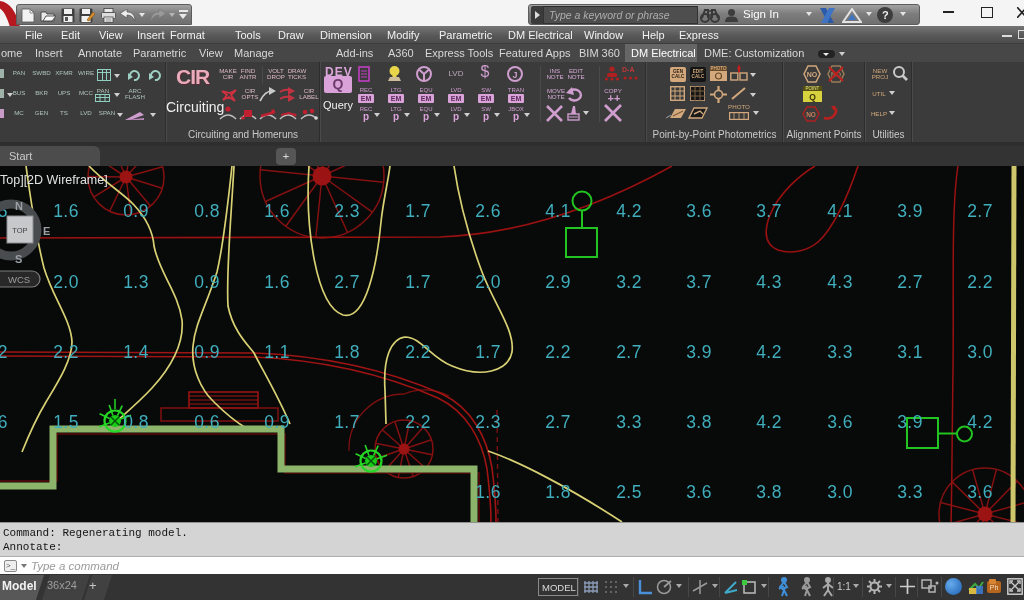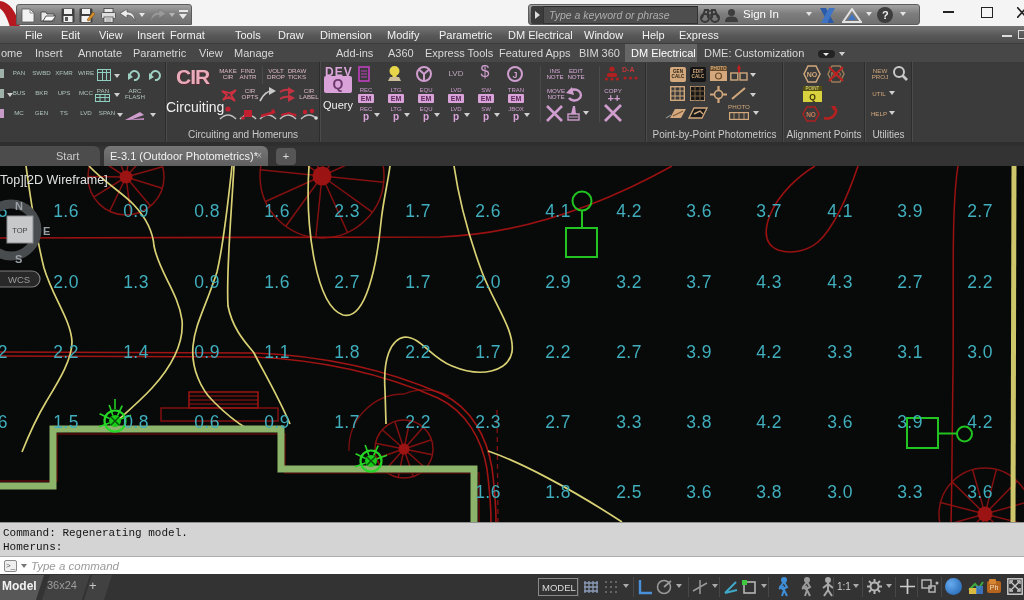--- a/index.html
+++ b/index.html
@@ -494,25 +494,21 @@
   <span class="ticon oicon" style="left:867px;top:29px;width:24px;">UTIL</span>
   <div class="dd" style="left:889px;top:29px;"></div>
   <span class="ticon oicon" style="left:867px;top:49px;width:24px;">HELP</span>
   <div class="dd" style="left:889px;top:49px;"></div>
   </div>
 </div>
 <div id="ribbon-bottom"></div>
 
 <div id="doctabs">
   <div class="dtab" style="left:0;width:100px;background:#4c4c4c;border-radius:0 6px 0 0;color:#c9c9c9;">
-      <span style="position:absolute;left:9px;top:4px;margin-left:47px;">Start</span>
-    </div>
-  <div class="dtab" style="left:104px;width:164px;background:linear-gradient(#777,#5f5f5f);border-radius:6px 6px 0 0;color:#f2f2f2;">
-      <span style="position:absolute;left:6px;top:4px;">E-3.1 (Outdoor Photometrics)*</span>
-      <span style="position:absolute;right:6px;top:4px;color:#b5b5b5;font-size:10px;">×</span>
+      <span style="position:absolute;left:9px;top:4px;">Start</span>
     </div>
   <div class="dtab" style="left:276px;width:20px;height:17px;top:2px;background:#565656;border-radius:4px;color:#ddd;text-align:center;"><span style="position:relative;top:2px;">+</span></div>
 </div>
 
 <svg id="draw" class="abs" style="left:0;top:166px;" width="1024" height="356" viewBox="0 166 1024 356">
     <rect x="0" y="166" width="1024" height="356" fill="#080909"></rect>
 <g stroke="#841111" fill="none" stroke-width="1.5">
       <circle cx="126" cy="177" r="38"></circle>
       <line x1="126" y1="177" x2="162.3" y2="188.2"></line>
       <line x1="126" y1="177" x2="150.5" y2="206.1"></line>
@@ -703,21 +699,21 @@
 <text x="43" y="235" font-size="11" font-weight="bold" fill="#9aa0a5" font-family="Liberation Sans">E</text>
 <rect x="7" y="216" width="26" height="27" fill="#c6c8ca" stroke="#8a8d90"></rect>
 <text x="20" y="233" font-size="7.5" fill="#3e4144" text-anchor="middle" font-family="Liberation Sans">TOP</text>
 <rect x="-10" y="271" width="50" height="16" rx="8" fill="#2e2e2e" fill-opacity="0.85" stroke="#7d7d7d" stroke-width="1.2"></rect>
 <text x="8" y="283" font-size="9.5" fill="#9d9d9d" font-family="Liberation Sans">WCS</text>
 <text x="0" y="184" font-size="12.5" fill="#e2e2e2" font-family="Liberation Sans">Top][2D Wireframe]</text>
   </svg>
 
 <div id="cmdhist">
   <div style="position:absolute;left:3px;top:4px;">Command: Regenerating model.</div>
-  <div style="position:absolute;left:3px;top:18px;">Homeruns:</div>
+  <div style="position:absolute;left:3px;top:18px;">Annotate:</div>
 </div>
 <div id="cmdline">
   <div class="abs" style="left:4px;top:3px;width:13px;height:12px;border:1px solid #8a8a8a;border-radius:2px;background:#efefef;"></div>
   <div class="abs" style="left:6px;top:4px;font-size:8px;color:#555;">&gt;_</div>
   <div class="abs" style="left:21px;top:7px;width:0;height:0;border-left:3px solid transparent;border-right:3px solid transparent;border-top:4px solid #777;"></div>
   <span class="hint">Type  a  command</span>
 </div>
 
 <div id="statusbar">
   <div class="abs" style="left:-6px;top:1px;width:46px;height:25px;background:#585858;transform:skewX(-18deg);"></div>

